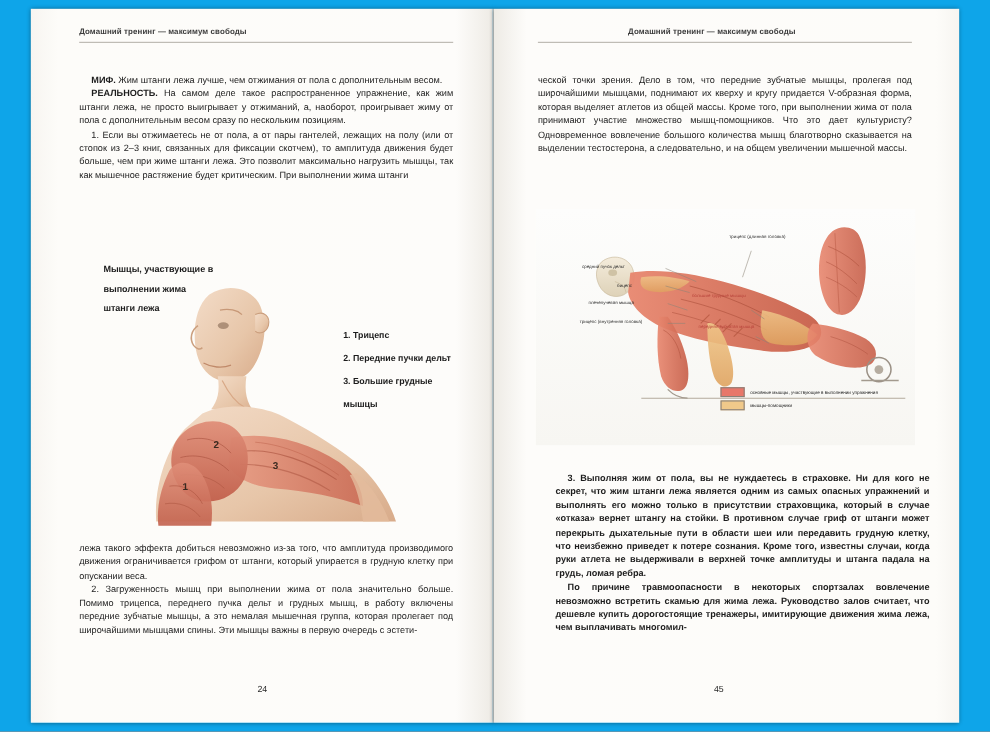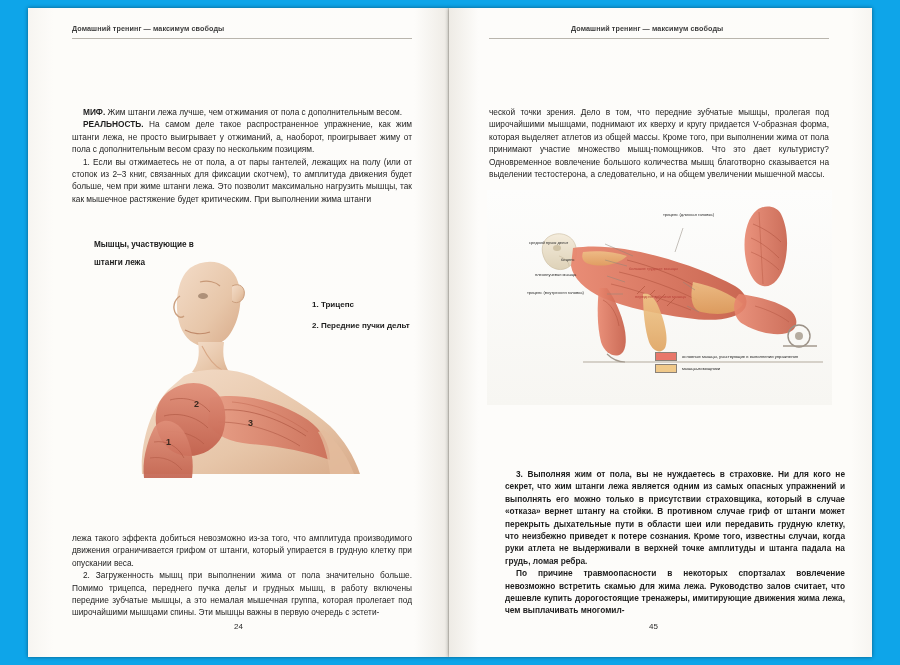--- a/index.html
+++ b/index.html
@@ -57,21 +57,20 @@
   .page-left .rule { left: 44px; width: 340px; }
   .page-right .rule { left: 40px; width: 340px; }
 
   .col {
     position: absolute;
     font-size: 8.3px;
     line-height: 12.4px;
     color: #1d1d1d;
     text-align: justify;
     font-family: "Liberation Sans", sans-serif;
-    margin-top: 40px;
   }
   .col p { margin: 0; }
   .col p.ind { text-indent: 11px; }
   .lead { font-weight: bold; }
 
   #left-top { left: 44px; top: 58px; width: 340px; }
   #left-bottom { left: 44px; top: 484px; width: 340px; }
   #right-top { left: 40px; top: 58px; width: 340px; }
   #right-bottom { left: 56px; top: 420px; width: 340px; font-weight: bold; }
 
@@ -166,20 +165,21 @@
 
     <div class="col" id="left-top">
       <p class="ind"><span class="lead">МИФ.</span><span> Жим штанги лежа лучше, чем отжимания от пола с дополнительным весом.</span></p>
       <p class="ind"><span class="lead">РЕАЛЬНОСТЬ.</span><span> На самом деле такое распространенное упражнение, как жим штанги лежа, не просто выигрывает у отжиманий, а, наоборот, проигрывает жиму от пола с дополнительным весом сразу по нескольким позициям.</span></p>
       <p class="ind">1. Если вы отжимаетесь не от пола, а от пары гантелей, лежащих на полу (или от стопок из 2–3 книг, связанных для фиксации скотчем), то амплитуда движения будет больше, чем при жиме штанги лежа. Это позволит максимально нагрузить мышцы, так как мышечное растяжение будет критическим. При выполнении жима штанги</p>
     </div>
 
     <div class="fig-left">
       <div class="fig-caption-left">
         <span>Мышцы, участвующие в</span>
+        <span>выполнении жима</span>
         <span>штанги лежа</span>
       </div>
 
       <svg class="torso-svg" width="345" height="250" viewBox="0 0 345 250">
         <defs>
           <linearGradient id="skin" x1="0" y1="0" x2="1" y2="1">
             <stop offset="0%" stop-color="#f3dcc8"></stop>
             <stop offset="60%" stop-color="#e7c6a9"></stop>
             <stop offset="100%" stop-color="#d8ab8a"></stop>
           </linearGradient>
@@ -229,20 +229,21 @@
 
         <circle cx="97" cy="212" r="0" fill="none"></circle>
         <text x="94" y="215" font-family="Liberation Sans, sans-serif" font-size="9" font-weight="bold" fill="#3a2a20">1</text>
         <text x="122" y="177" font-family="Liberation Sans, sans-serif" font-size="9" font-weight="bold" fill="#3a2a20">2</text>
         <text x="176" y="196" font-family="Liberation Sans, sans-serif" font-size="9" font-weight="bold" fill="#3a2a20">3</text>
       </svg>
 
       <div class="legend-left">
         <div>1. Трицепс</div>
         <div>2. Передние пучки дельт</div>
+        <div>3. Большие грудные мышцы</div>
       </div>
     </div>
 
     <div class="col" id="left-bottom">
       <p>лежа такого эффекта добиться невозможно из-за того, что амплитуда производимого движения ограничивается грифом от штанги, который упирается в грудную клетку при опускании веса.</p>
       <p class="ind">2. Загруженность мышц при выполнении жима от пола значительно больше. Помимо трицепса, переднего пучка дельт и грудных мышц, в работу включены передние зубчатые мышцы, а это немалая мышечная группа, которая пролегает под широчайшими мышцами спины. Эти мышцы важны в первую очередь с эстети-</p>
     </div>
 
     <div class="folio">24</div>
   </div>

